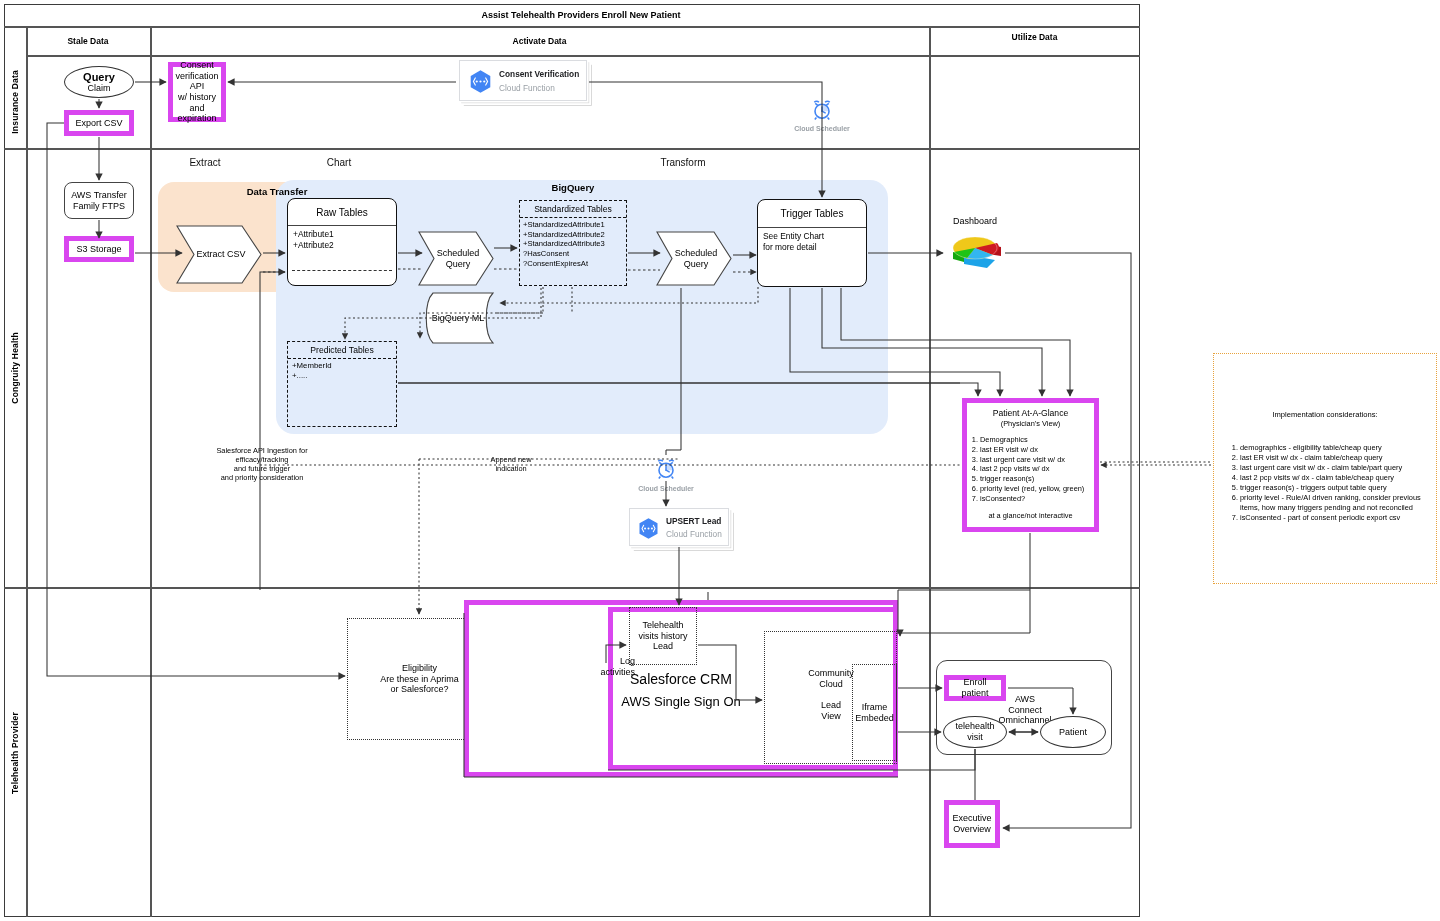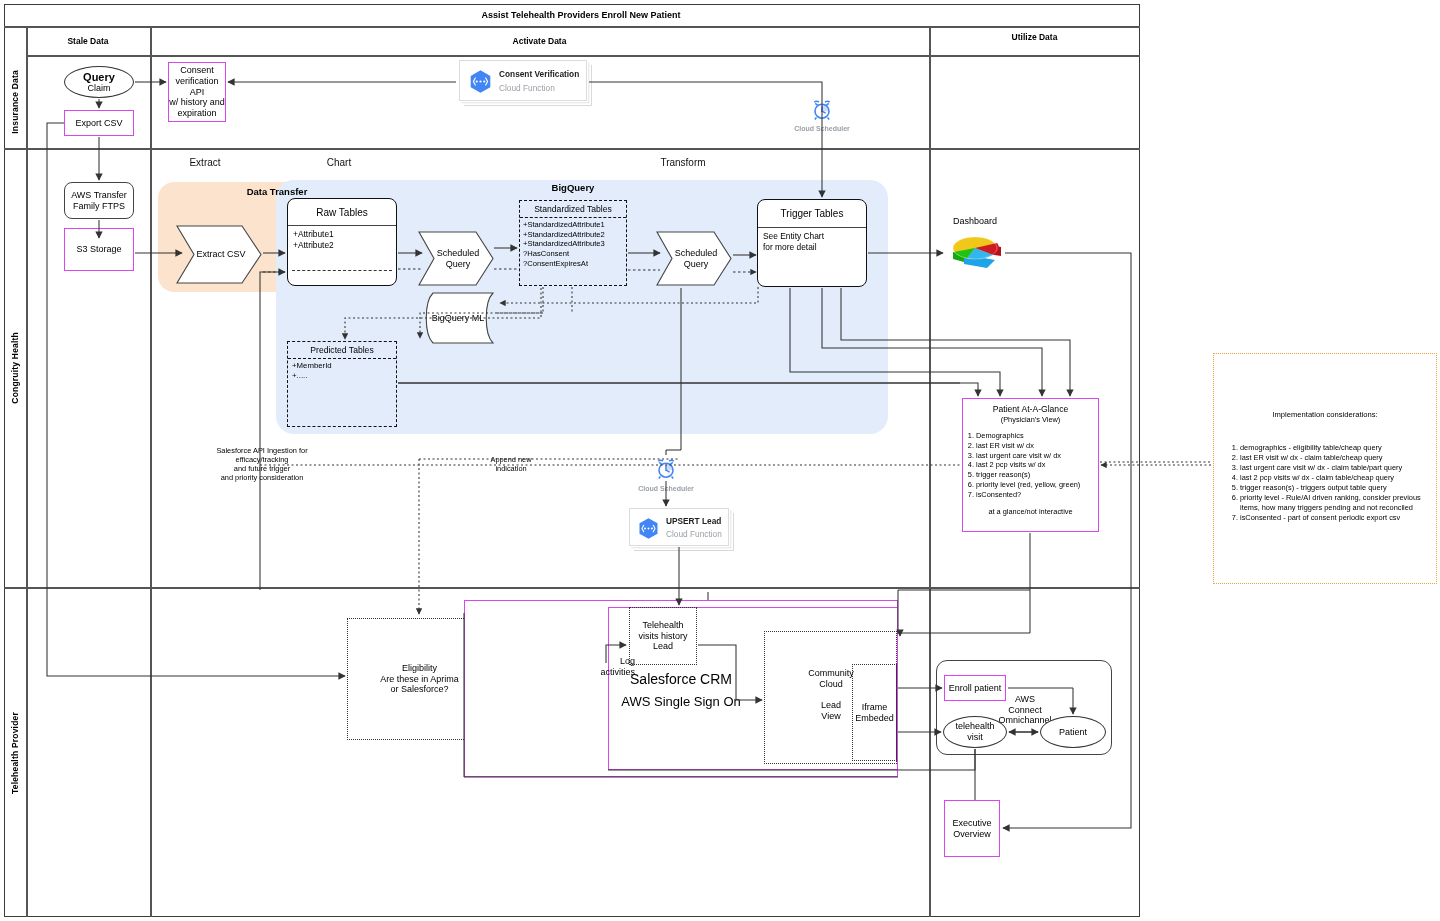--- a/index.html
+++ b/index.html
@@ -11,21 +11,21 @@
 
   
   .frame{border:1.6px solid #3b3b3b;}
   .ln{background:#555;}
 
   .lane-label{writing-mode:vertical-rl;transform:rotate(180deg);font-weight:bold;font-size:8.5px;letter-spacing:.2px;}
   .col-head{font-weight:bold;font-size:8.5px;}
   .diag-title{font-weight:bold;font-size:9px;padding-left:18px;}
 
   
-  .box{border:1px solid #d946ef;background:#fff;}
+  .box{border:5px solid #d946ef;background:#fff;}
   .box-r{border:1px solid #444;background:#fff;border-radius:11px;}
   .box-thick{border:1.8px solid #111;background:#fff;border-radius:8px;}
   .dash{border:1.6px dashed #111;background:transparent;}
   .dot{border:1.3px dotted #333;background:transparent;}
   .dotorange{border:1.5px dotted #E8A33D;background:transparent;}
   .ellipse{border:1.4px solid #333;background:#fff;border-radius:50%/50%;}
   .rrect{border:1px solid #444;background:#fff;border-radius:8px;}
 
   .grp-orange{background:#FBE3CD;border-radius:16px;}
   .grp-blue{background:#E2ECFB;border-radius:18px;}
@@ -143,21 +143,21 @@
       <path d="M12 6.4 A6.8 6.8 0 0 1 18.8 13.2 L12 13.2 Z" fill="#4285F4" opacity="0.28"></path>
     </svg>
   </div>
   <div class="abs sched-lbl" style="left:782px;top:125px;width:80px;">Cloud Scheduler</div>
 
   <div class="abs rrect ctr txt" style="left:64px;top:182px;width:70px;height:37px;">
     <span style="white-space:pre-line;">AWS Transfer
 Family FTPS</span>
   </div>
 
-  <div class="abs box ctr txt" style="left:64px;top:228px;width:70px;height:43px;">
+  <div class="abs box ctr txt" style="left:64px;top:236px;width:70px;height:26px;">
     <span>S3 Storage</span>
   </div>
 
   <div class="abs" style="left:176px;top:225px;width:86px;height:59px;">
     <svg viewBox="0 0 86 59" width="86" height="59">
         <polygon points="1,1 66,1 85,29.5 66,58 1,58 18,29.5" fill="#fff" stroke="#444" stroke-width="1.1"></polygon>
       </svg>
     <div class="abs ctr txt" style="left:12px;top:0;width:66px;height:59px;">Extract CSV</div>
   </div>
 
@@ -340,21 +340,21 @@
 Omnichannel</span>
   </div>
   <div class="abs ellipse ctr txt" style="left:943px;top:716px;width:64px;height:32px;">
     <span style="white-space:pre-line;">telehealth
 visit</span>
   </div>
   <div class="abs ellipse ctr txt" style="left:1040px;top:716px;width:66px;height:32px;">
     <span>Patient</span>
   </div>
 
-  <div class="abs box ctr txt" style="left:944px;top:800px;width:56px;height:57px;">
+  <div class="abs box ctr txt" style="left:944px;top:800px;width:56px;height:48px;">
     <span style="white-space:pre-line;">Executive
 Overview</span>
   </div>
 
   <svg class="ov">
     <defs>
       <marker id="ah" viewBox="0 0 10 10" refX="9" refY="5" markerWidth="7" markerHeight="7" orient="auto-start-reverse">
         <path d="M 0 0 L 10 5 L 0 10 z" fill="#333"></path>
       </marker>
       <marker id="ahs" viewBox="0 0 10 10" refX="9" refY="5" markerWidth="6" markerHeight="6" orient="auto-start-reverse">

